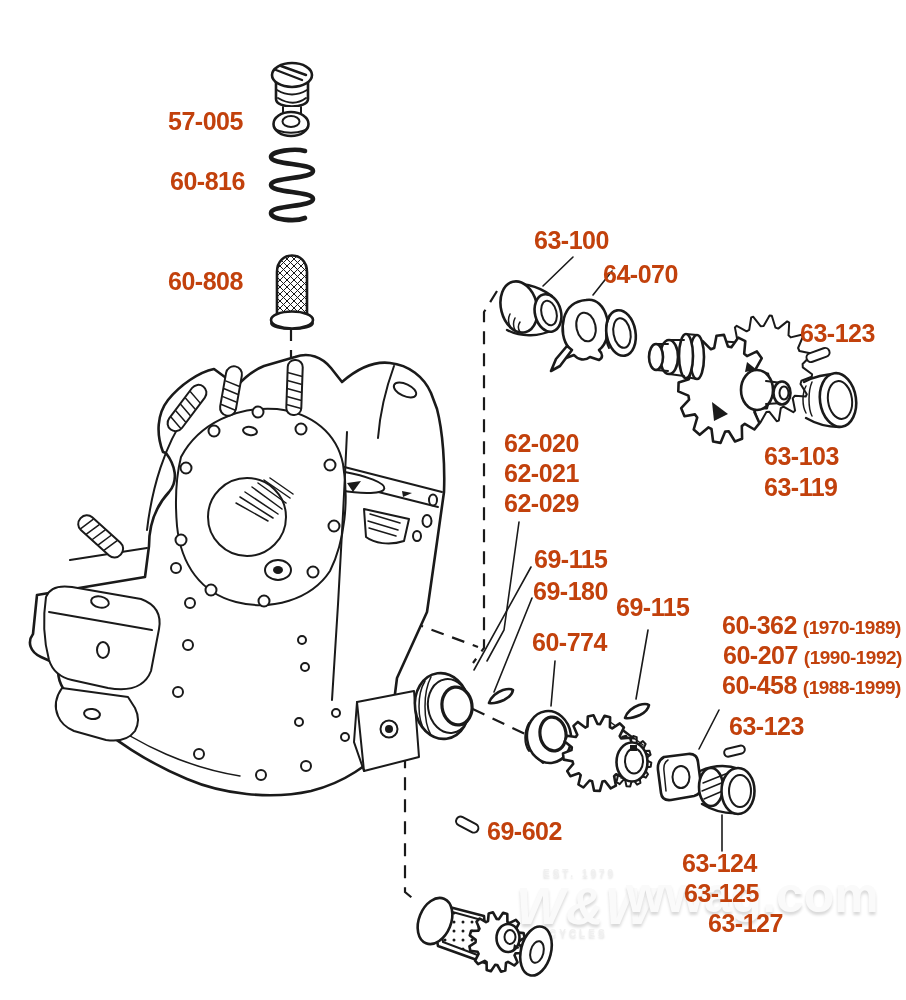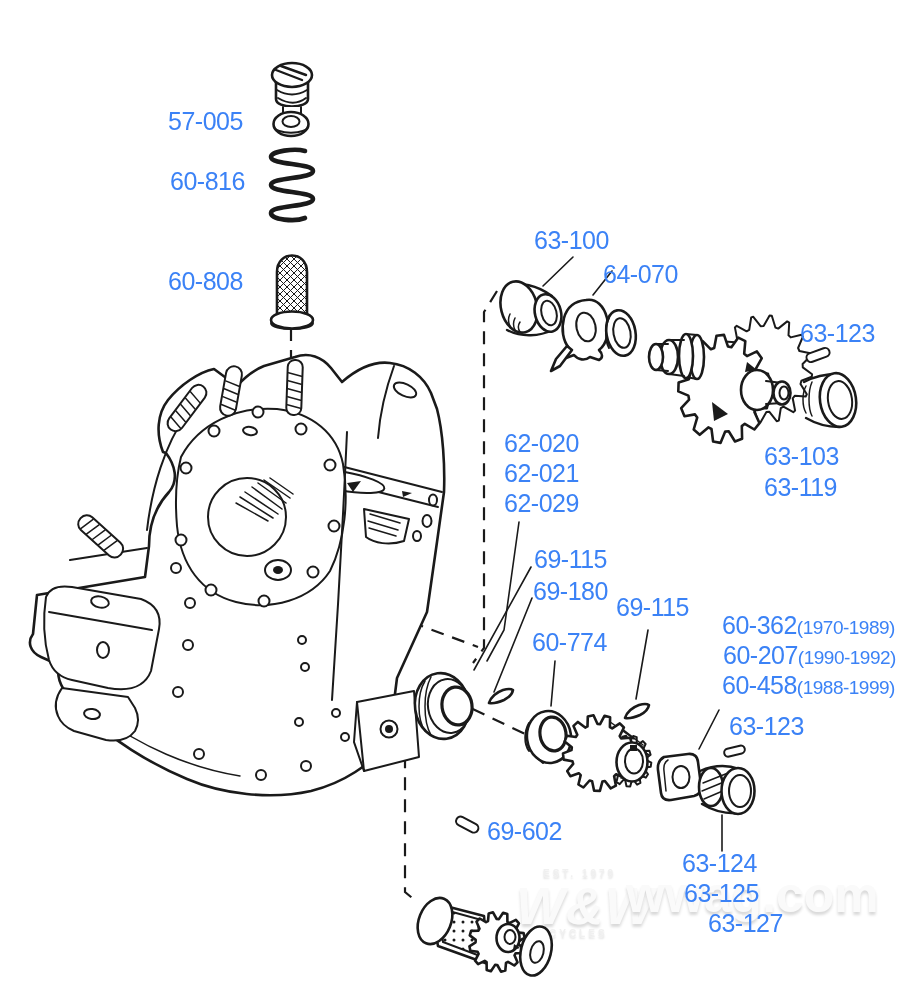--- a/index.html
+++ b/index.html
@@ -5,23 +5,23 @@
   html,body{margin:0;padding:0;background:#fff;}
   .stage{position:relative;width:906px;height:1000px;background:#fff;overflow:hidden;
          font-family:"Liberation Sans",sans-serif;}
   .wm-layer{position:absolute;inset:0;z-index:0;}
   .wm{position:absolute;font-weight:700;color:#fafafa;text-shadow:0 3px 3px #d9d9d9;white-space:nowrap;}
   .wm-est{left:543px;top:868px;font-size:10px;letter-spacing:3px;color:#f0f0f0;text-shadow:0 2px 2px #e2e2e2;}
   .wm-brand{left:516px;top:876px;font-size:52px;letter-spacing:1px;font-style:italic;}
   .wm-cycles{left:549px;top:928px;font-size:10px;letter-spacing:3px;color:#f0f0f0;text-shadow:0 2px 2px #e2e2e2;}
   .wm-site{left:626px;top:866px;font-size:50px;letter-spacing:0px;}
   svg.art{position:absolute;left:0;top:0;z-index:1;}
-  .lbl{position:absolute;z-index:2;font-weight:400;font-size:25px;letter-spacing:-0.5px;
-       color:#3b82f6;white-space:nowrap;line-height:1;}
-  .lbl .yr{font-size:19px;letter-spacing:-0.5px;}
+  .lbl{position:absolute;z-index:2;font-weight:700;font-size:25px;letter-spacing:-0.5px;
+       color:#c2410c;white-space:nowrap;line-height:1;}
+  .lbl .yr{font-size:19px;margin-left:6px;letter-spacing:-0.5px;}
   
   .fw{fill:#fff;stroke:#1a1a1a;stroke-width:2.6;stroke-linejoin:round;stroke-linecap:round;}
   .fw2{fill:#fff;stroke:#1a1a1a;stroke-width:2;stroke-linejoin:round;stroke-linecap:round;}
   .ln{fill:none;stroke:#1a1a1a;stroke-width:2.4;stroke-linecap:round;stroke-linejoin:round;}
   .ln2{fill:none;stroke:#1a1a1a;stroke-width:2;stroke-linecap:round;}
   .thin{fill:none;stroke:#1a1a1a;stroke-width:1.5;stroke-linecap:round;}
   .bold{fill:#fff;stroke:#1a1a1a;stroke-width:3.2;}
   .dash{fill:none;stroke:#1a1a1a;stroke-width:2.2;stroke-dasharray:13 9;stroke-linecap:butt;}
   .leader{fill:none;stroke:#1a1a1a;stroke-width:1.6;stroke-linecap:round;}
   .dark{fill:#1a1a1a;stroke:none;}

